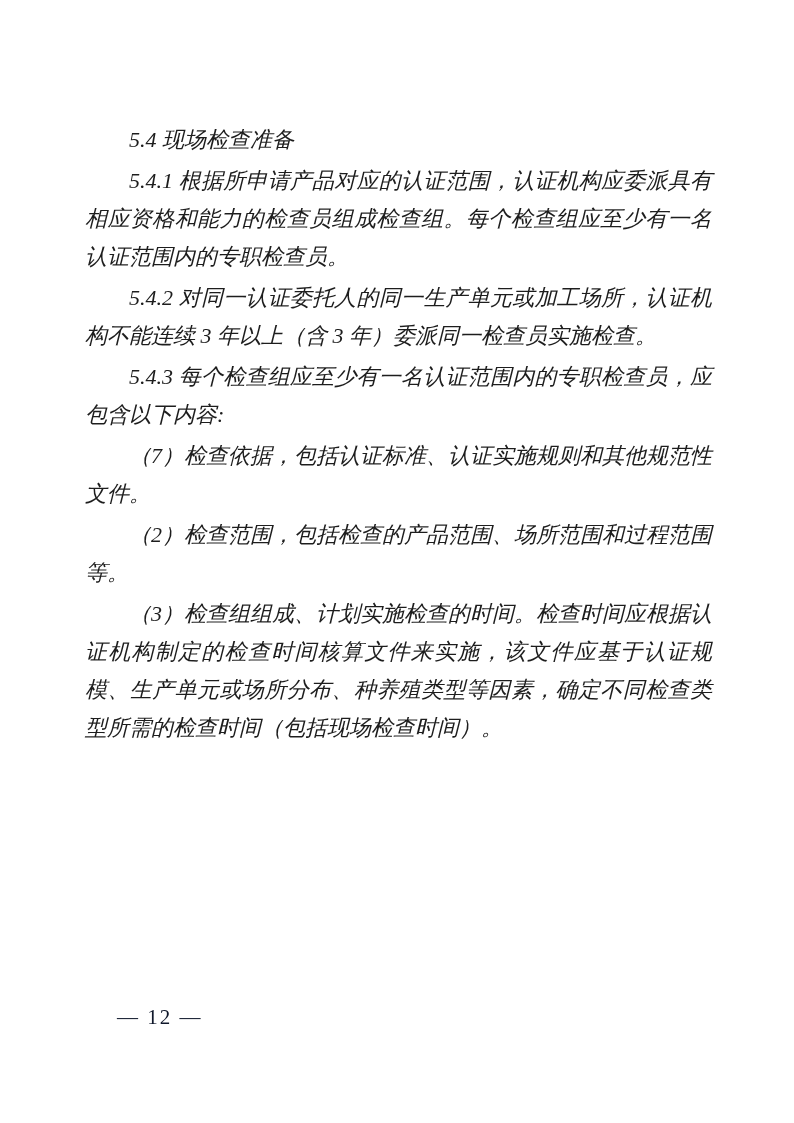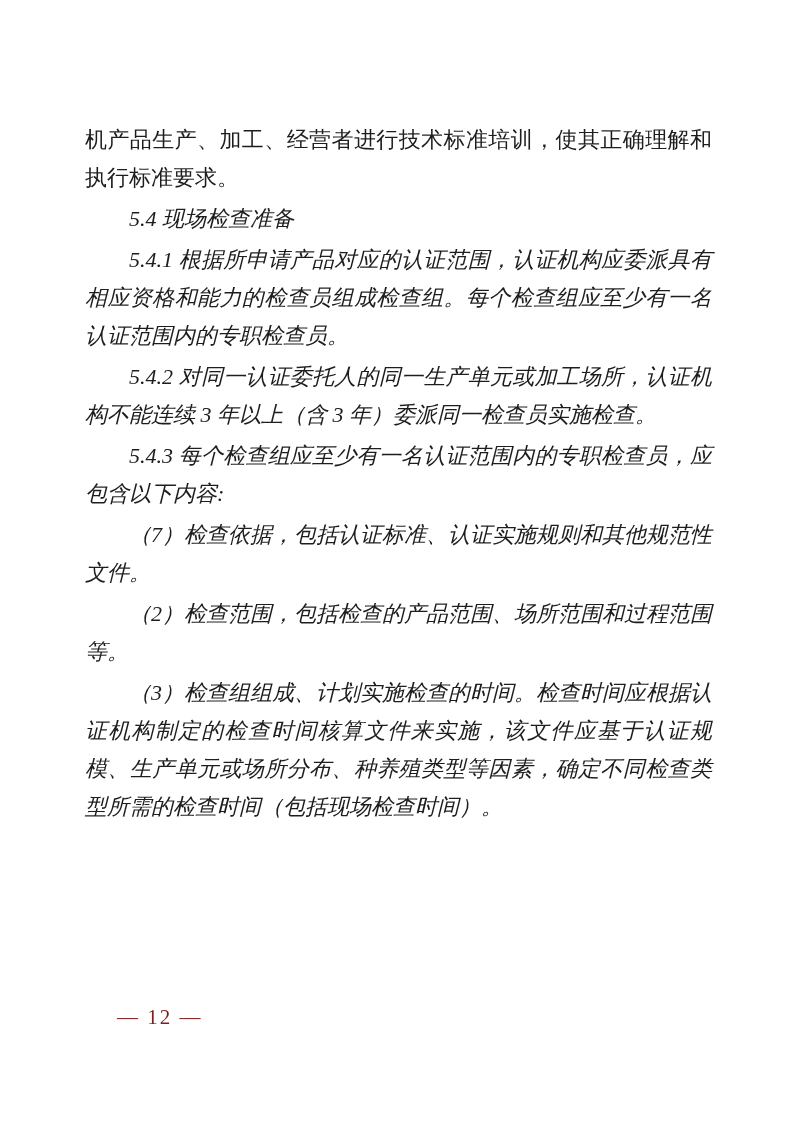--- a/index.html
+++ b/index.html
@@ -34,30 +34,29 @@
     text-indent: 2em;
     font-style: italic;
   }
   .footer {
     position: absolute;
     left: 117px;
     top: 1002px;
     font-size: 21px;
     line-height: 30px;
     letter-spacing: 2px;
-    color: #7f1d1d;
+    color: #0f172a;
   }
 </style>
 </head>
 <body>
 
 <div class="page">
   <div class="content">
 
-  <p class="para">机产品生产、加工、经营者进行技术标准培训，使其正确理解和执行标准要求。</p>
       <p class="para indent">5.4 现场检查准备</p>
       <p class="para indent">5.4.1 根据所申请产品对应的认证范围，认证机构应委派具有相应资格和能力的检查员组成检查组。每个检查组应至少有一名认证范围内的专职检查员。</p>
       <p class="para indent">5.4.2 对同一认证委托人的同一生产单元或加工场所，认证机构不能连续 3 年以上（含 3 年）委派同一检查员实施检查。</p>
       <p class="para indent">5.4.3 每个检查组应至少有一名认证范围内的专职检查员，应包含以下内容:</p>
       <p class="para indent">（7）检查依据，包括认证标准、认证实施规则和其他规范性文件。</p>
       <p class="para indent">（2）检查范围，包括检查的产品范围、场所范围和过程范围等。</p>
       <p class="para indent">（3）检查组组成、计划实施检查的时间。检查时间应根据认证机构制定的检查时间核算文件来实施，该文件应基于认证规模、生产单元或场所分布、种养殖类型等因素，确定不同检查类型所需的检查时间（包括现场检查时间）。</p>
     </div>
   <div class="footer">
     <span>— 12 —</span>

